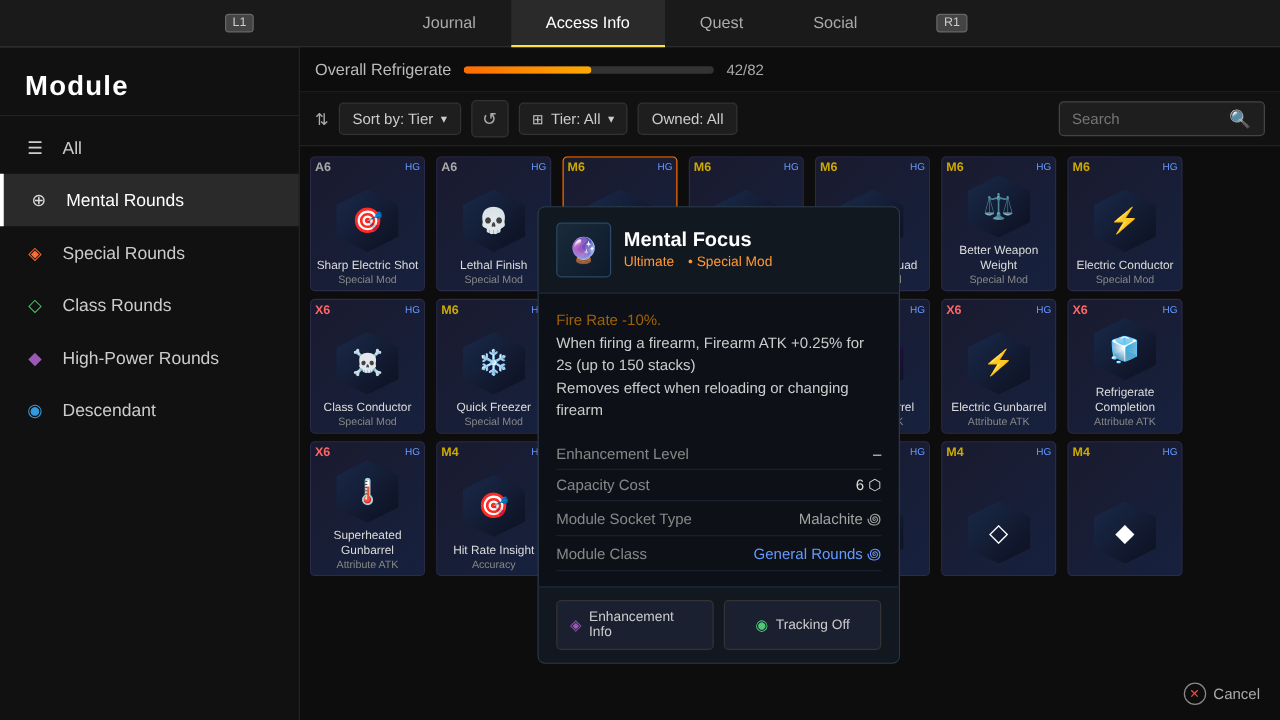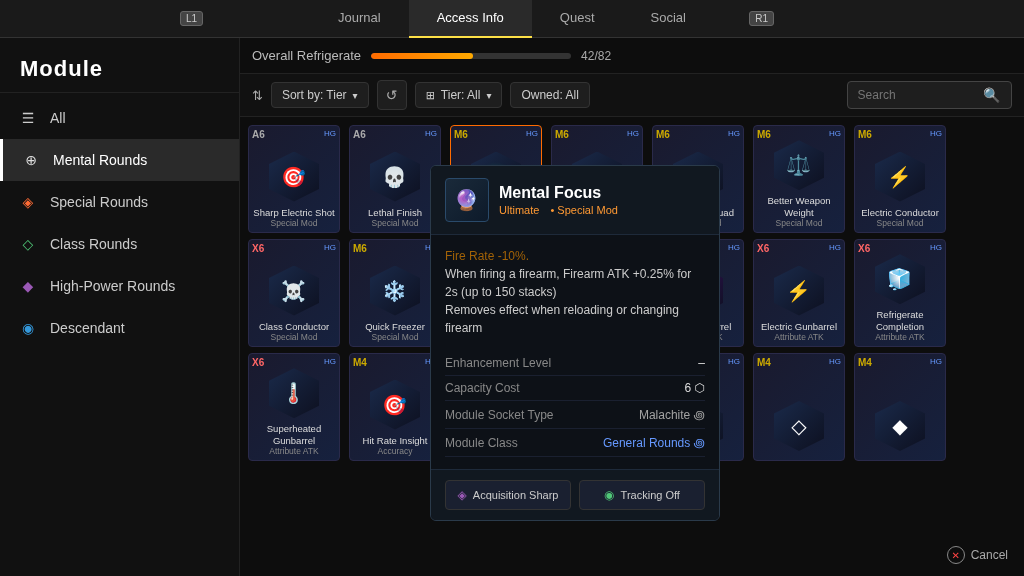--- a/index.html
+++ b/index.html
@@ -873,21 +873,21 @@
             <span class="stat-value malachite">Malachite ꩜</span>
           </div>
           <div class="tooltip-stat-row">
             <span class="stat-label">Module Class</span>
             <span class="stat-value general">General Rounds ꩜</span>
           </div>
         </div>
         <div class="tooltip-actions">
           <div class="tooltip-btn">
             <span class="btn-icon acq-icon">◈</span>
-            <span>Acquisition Sharp</span>
+            <span>Enhancement Info</span>
           </div>
           <div class="tooltip-btn">
             <span class="btn-icon track-icon">◉</span>
             <span>Tracking Off</span>
           </div>
         </div>
       </div>
     </div>
 
     <div class="cancel-btn">

